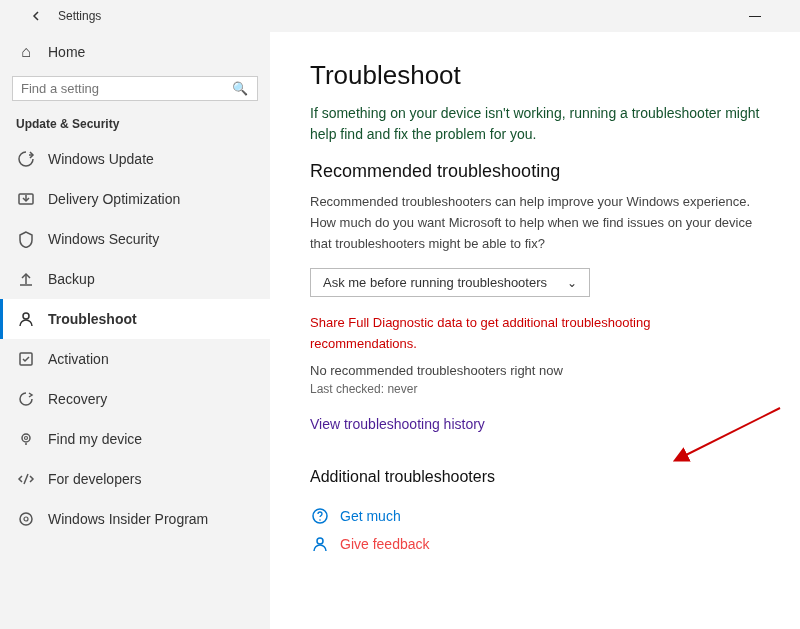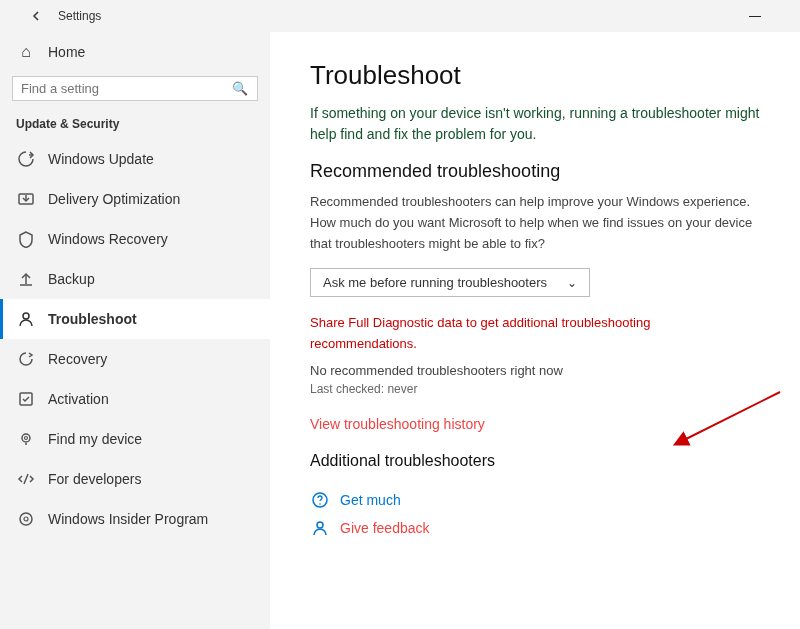--- a/index.html
+++ b/index.html
@@ -207,27 +207,27 @@
       margin-top: 8px;
     }
 
     .last-checked {
       font-size: 12px;
       color: #666;
       margin-top: 4px;
     }
 
     .link-blue {
-      color: #ef4444;
+      color: #4c1d95;
       font-size: 14px;
       cursor: pointer;
       text-decoration: none;
       display: block;
       margin-top: 20px;
-      margin-bottom: 20px;
+      margin-bottom: 36px;
     }
 
     .additional-section {
       font-size: 16px;
       font-weight: 400;
       color: #111;
       margin-bottom: 20px;
     }
 
     .bottom-links {
@@ -315,21 +315,21 @@
       </span>
       <span>Delivery Optimization</span>
     </div>
 
     <div class="nav-item">
       <span class="nav-icon">
         <svg width="18" height="18" viewBox="0 0 18 18" fill="none">
           <path d="M9 2L3 5v5c0 3.5 2.5 6.5 6 7.5 3.5-1 6-4 6-7.5V5L9 2z" stroke="#555" stroke-width="1.5" fill="none"></path>
         </svg>
       </span>
-      <span>Windows Recovery</span>
+      <span>Windows Security</span>
     </div>
 
     <div class="nav-item">
       <span class="nav-icon">
         <svg width="18" height="18" viewBox="0 0 18 18" fill="none">
           <path d="M9 14V4" stroke="#555" stroke-width="1.5"></path>
           <path d="M5 8l4-4 4 4" stroke="#555" stroke-width="1.5" fill="none"></path>
           <path d="M3 15h12" stroke="#555" stroke-width="1.5"></path>
         </svg>
       </span>
@@ -342,35 +342,35 @@
           <circle cx="9" cy="6" r="3" stroke="#333" stroke-width="1.5" fill="none"></circle>
           <path d="M3 16c0-3.31 2.69-6 6-6s6 2.69 6 6" stroke="#333" stroke-width="1.5" fill="none"></path>
         </svg>
       </span>
       <span>Troubleshoot</span>
     </div>
 
     <div class="nav-item">
       <span class="nav-icon">
         <svg width="18" height="18" viewBox="0 0 18 18" fill="none">
+          <rect x="3" y="3" width="12" height="12" rx="1" stroke="#555" stroke-width="1.5" fill="none"></rect>
+          <path d="M6 9l2 2 4-4" stroke="#555" stroke-width="1.5"></path>
+        </svg>
+      </span>
+      <span>Activation</span>
+    </div>
+
+    <div class="nav-item">
+      <span class="nav-icon">
+        <svg width="18" height="18" viewBox="0 0 18 18" fill="none">
           <path d="M9 3C5.68 3 3 5.68 3 9s2.68 6 6 6 6-2.68 6-6" stroke="#555" stroke-width="1.5" fill="none"></path>
           <path d="M12 3l3 2-3 2" stroke="#555" stroke-width="1.5" fill="none"></path>
         </svg>
       </span>
       <span>Recovery</span>
-    </div>
-
-    <div class="nav-item">
-      <span class="nav-icon">
-        <svg width="18" height="18" viewBox="0 0 18 18" fill="none">
-          <rect x="3" y="3" width="12" height="12" rx="1" stroke="#555" stroke-width="1.5" fill="none"></rect>
-          <path d="M6 9l2 2 4-4" stroke="#555" stroke-width="1.5"></path>
-        </svg>
-      </span>
-      <span>Activation</span>
     </div>
 
     <div class="nav-item">
       <span class="nav-icon">
         <svg width="18" height="18" viewBox="0 0 18 18" fill="none">
           <circle cx="9" cy="8" r="4" stroke="#555" stroke-width="1.5" fill="none"></circle>
           <circle cx="9" cy="8" r="1.5" stroke="#555" stroke-width="1.2" fill="none"></circle>
           <path d="M9 13v2" stroke="#555" stroke-width="1.5"></path>
         </svg>
       </span>

